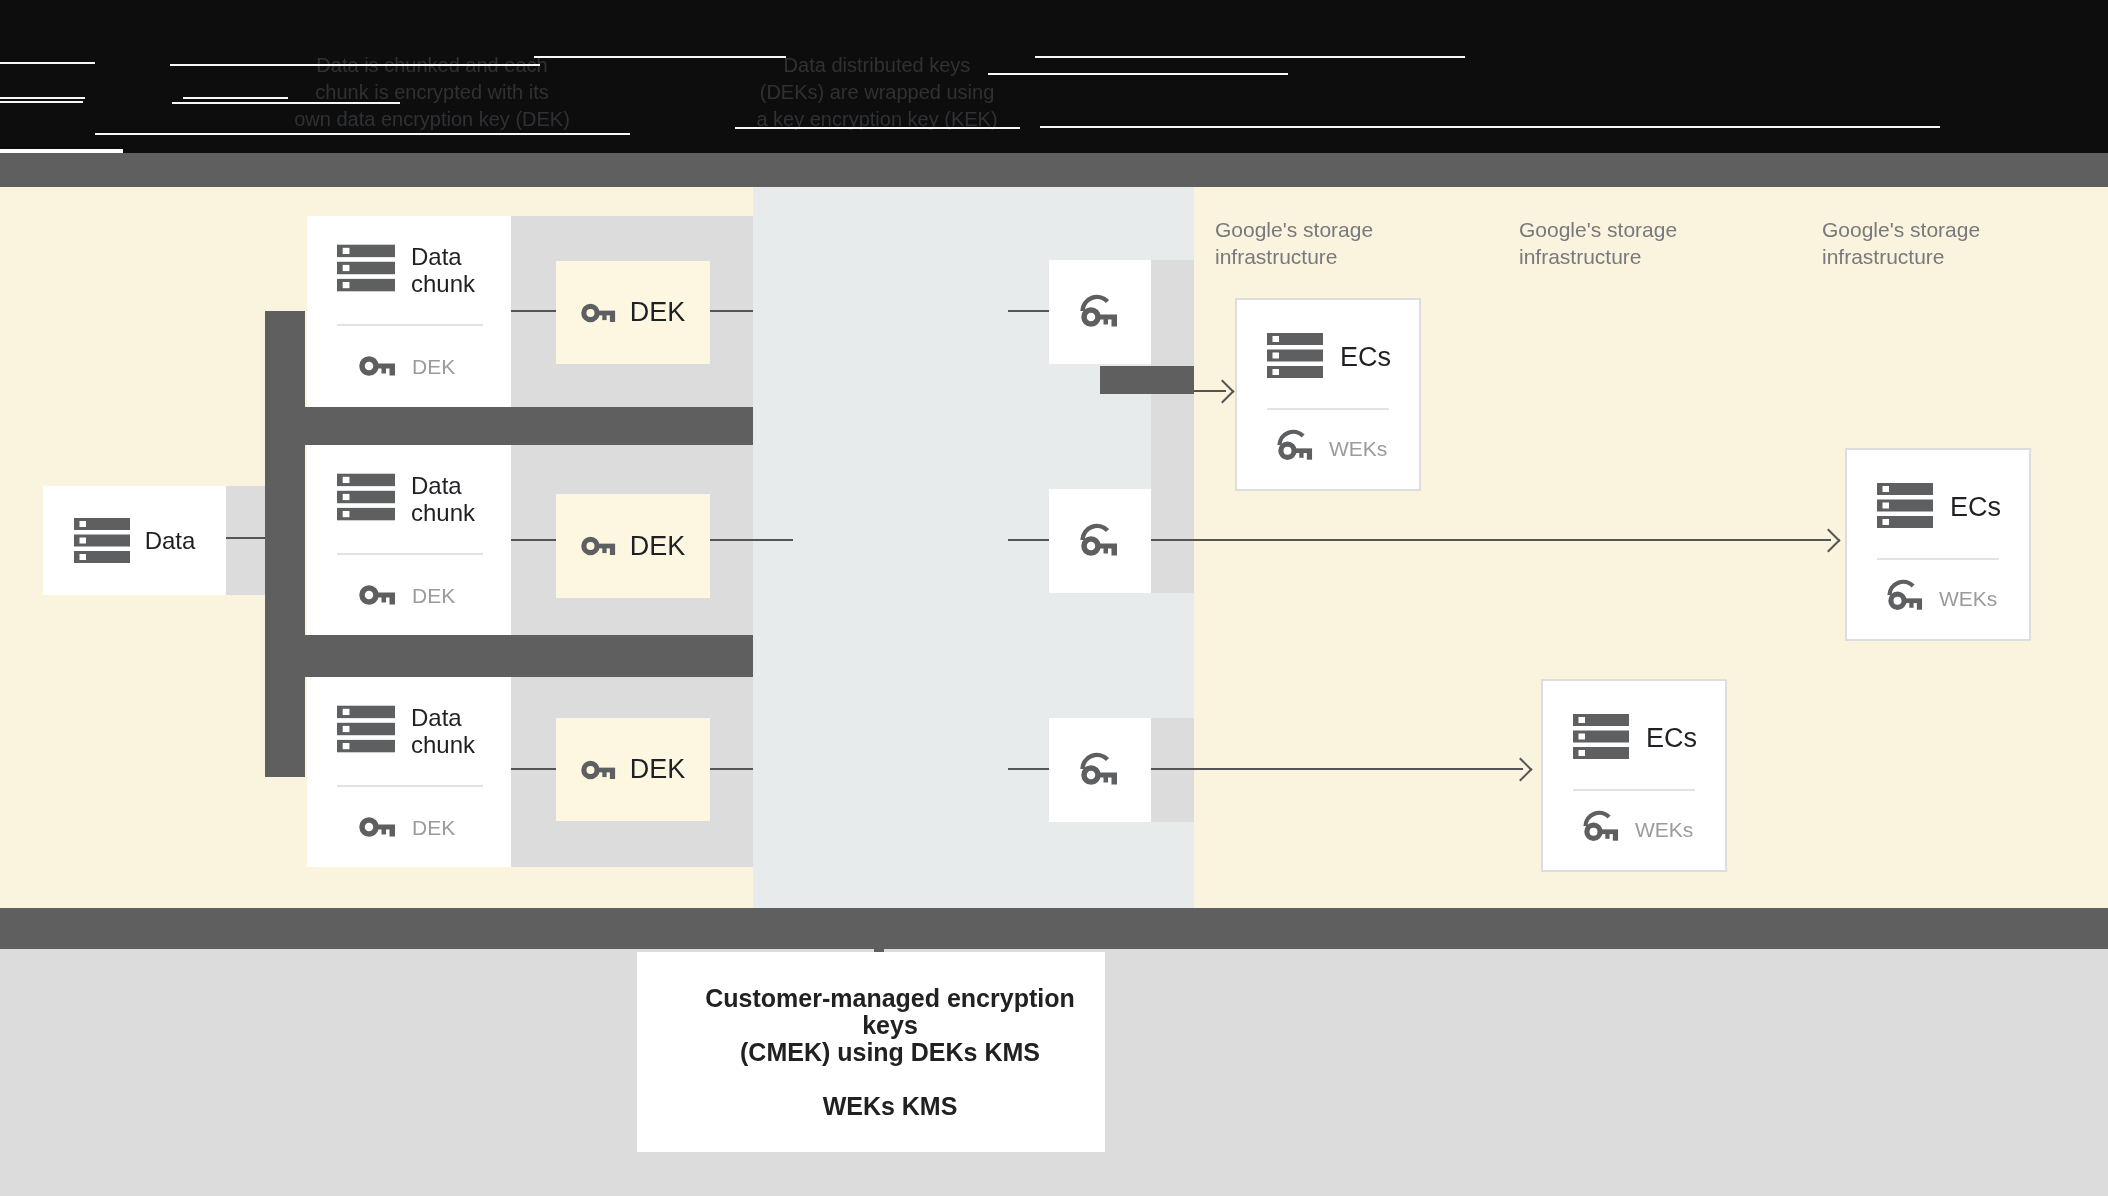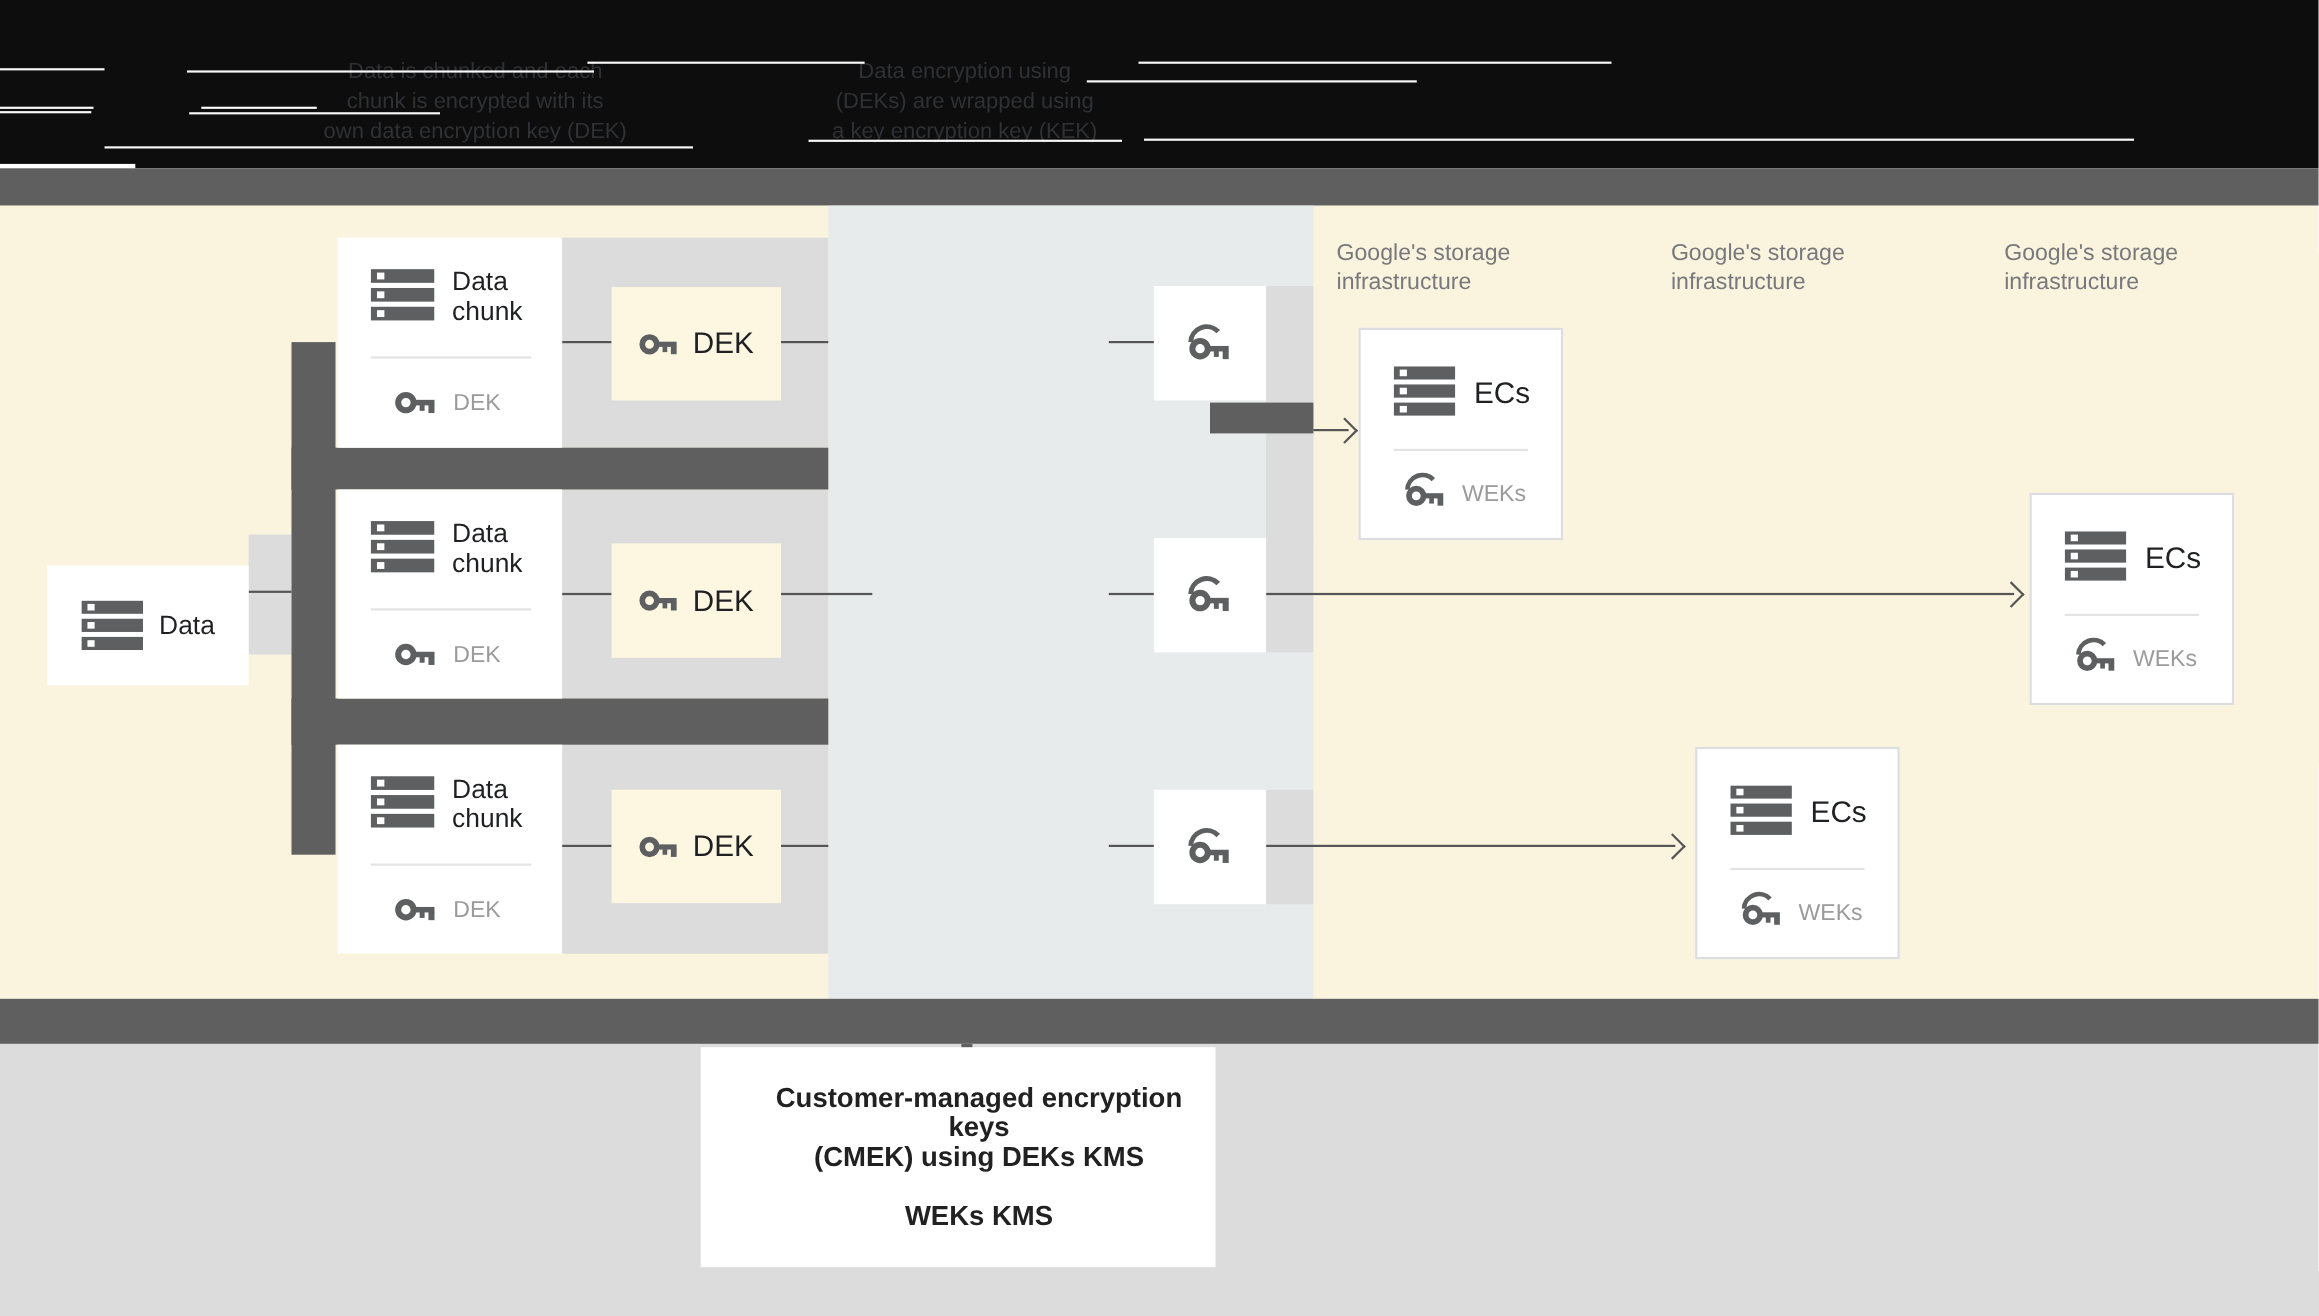--- a/index.html
+++ b/index.html
@@ -18,21 +18,21 @@
   .band{position:absolute;background:#dcdcdc;}
   .darkshape{position:absolute;background:#5f5f5f;}
   .cline{position:absolute;height:2px;background:#555555;}
   .ahead{position:absolute;width:15px;height:15px;border-top:2.5px solid #555;border-right:2.5px solid #555;
          transform:rotate(45deg);background:transparent;}
   .card{position:absolute;background:#ffffff;}
   .dekbox{position:absolute;background:#fdf7e2;display:flex;align-items:center;justify-content:center;gap:13px;}
   .kekbox{position:absolute;background:#e5f1ea;border:1px solid #d3ddd6;display:flex;align-items:center;justify-content:center;gap:13px;}
   .keystore{position:absolute;background:#ffffff;display:flex;align-items:center;justify-content:center;}
   .ecscard{position:absolute;background:#ffffff;border:2px solid #dbdde0;}
-  .databox{position:absolute;background:#ffffff;display:flex;align-items:center;justify-content:center;gap:15px;margin-top:28px;}
+  .databox{position:absolute;background:#ffffff;display:flex;align-items:center;justify-content:center;gap:15px;}
   .divider{position:absolute;height:2px;background:#e3e3e3;}
   .biglabel{font-size:27px;color:#1f2023;}
   .medlabel{font-size:24px;color:#1f2023;}
   .mutelabel{font-size:21px;color:#9b9b9b;}
   .gsilabel{position:absolute;font-size:21px;line-height:27px;color:#77797c;}
   
   .footerbg{position:absolute;left:0;top:949px;width:2108px;height:247px;background:#dcdcdc;}
   .notebox{position:absolute;left:637px;top:952px;width:468px;height:200px;background:#ffffff;
            text-align:center;font-size:25px;line-height:27px;color:#212121;padding-top:33px;box-sizing:border-box;}
   .notebox .b{font-weight:bold;padding-left:38px;}
@@ -72,21 +72,21 @@
 
 <div class="stage">
 
   <div class="hdr">
     <div class="hdr-step" style="left:272px;top:52px;width:320px;">
       <div>Data is chunked and each</div>
       <div>chunk is encrypted with its</div>
       <div>own data encryption key (DEK)</div>
     </div>
     <div class="hdr-step" style="left:727px;top:52px;width:300px;">
-      <div>Data encryption using</div>
+      <div>Data distributed keys</div>
       <div>(DEKs) are wrapped using</div>
       <div>a key encryption key (KEK)</div>
     </div>
 
     <div class="wline" style="left:534px;top:56px;width:252px;"></div>
     <div class="wline" style="left:1035px;top:56px;width:430px;"></div>
     <div class="wline" style="left:0;top:62px;width:95px;"></div>
     <div class="wline" style="left:170px;top:64px;width:370px;"></div>
     <div class="wline" style="left:988px;top:73px;width:300px;"></div>
     <div class="wline" style="left:0;top:97px;width:85px;"></div>

